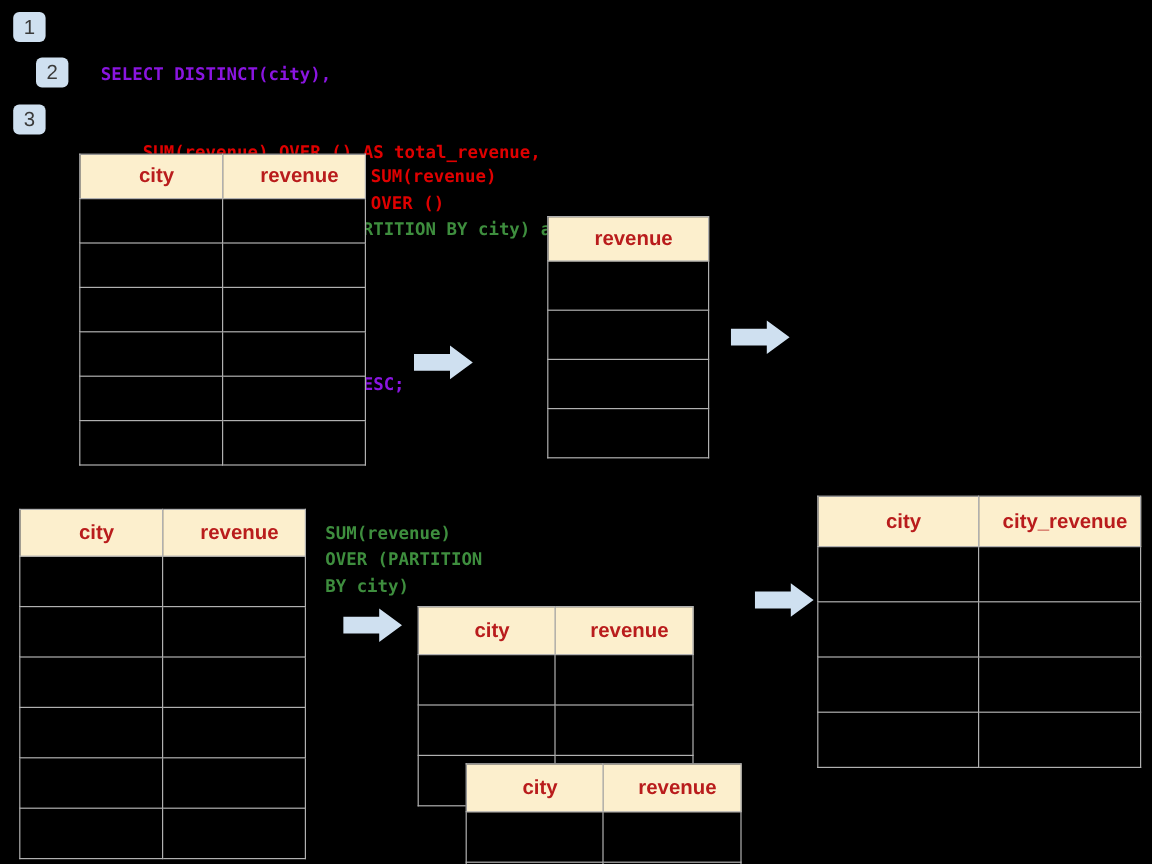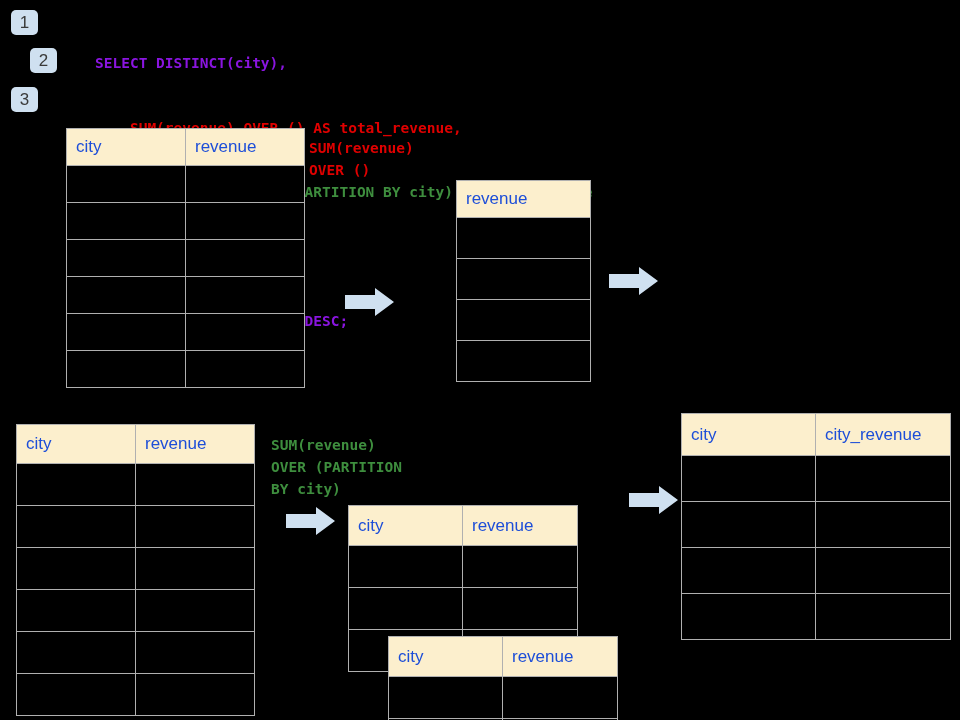--- a/index.html
+++ b/index.html
@@ -34,21 +34,21 @@
   .sql-block {
     position: absolute;
     left: 84px;
     top: 10px;
     font-family: "DejaVu Sans Mono", monospace;
     font-weight: bold;
     font-size: 14.5px;
     line-height: 21.5px;
     white-space: pre;
   }
-  .sql-line { white-space: pre; margin-left: 11px; }
+  .sql-line { white-space: pre; }
   .c-purple { color: #8a15e0; }
   .c-red    { color: #e00000; }
   .c-green  { color: #3e8e3e; }
 
   .side-note {
     position: absolute;
     left: 750px;
     top: 38px;
     width: 190px;
     font-family: "DejaVu Sans Mono", monospace;
@@ -77,25 +77,25 @@
     table-layout: fixed;
     background: #000000;
   }
   .tbl th, .tbl td {
     border: 1px solid #b0b0b0;
     padding: 0;
     margin: 0;
   }
   .tbl th {
     background: #fcefcd;
-    color: #1d4ed8;
+    color: #b91c1c;
     font-family: "Liberation Sans", sans-serif;
-    font-weight: normal;
+    font-weight: bold;
     font-size: 17px;
-    text-align: left;
+    text-align: center;
     padding: 0 0 0 9px;
   }
   .tbl td {
     background: #000000;
   }
 
   
   .arrow { position: absolute; }
 </style>
 </head>

